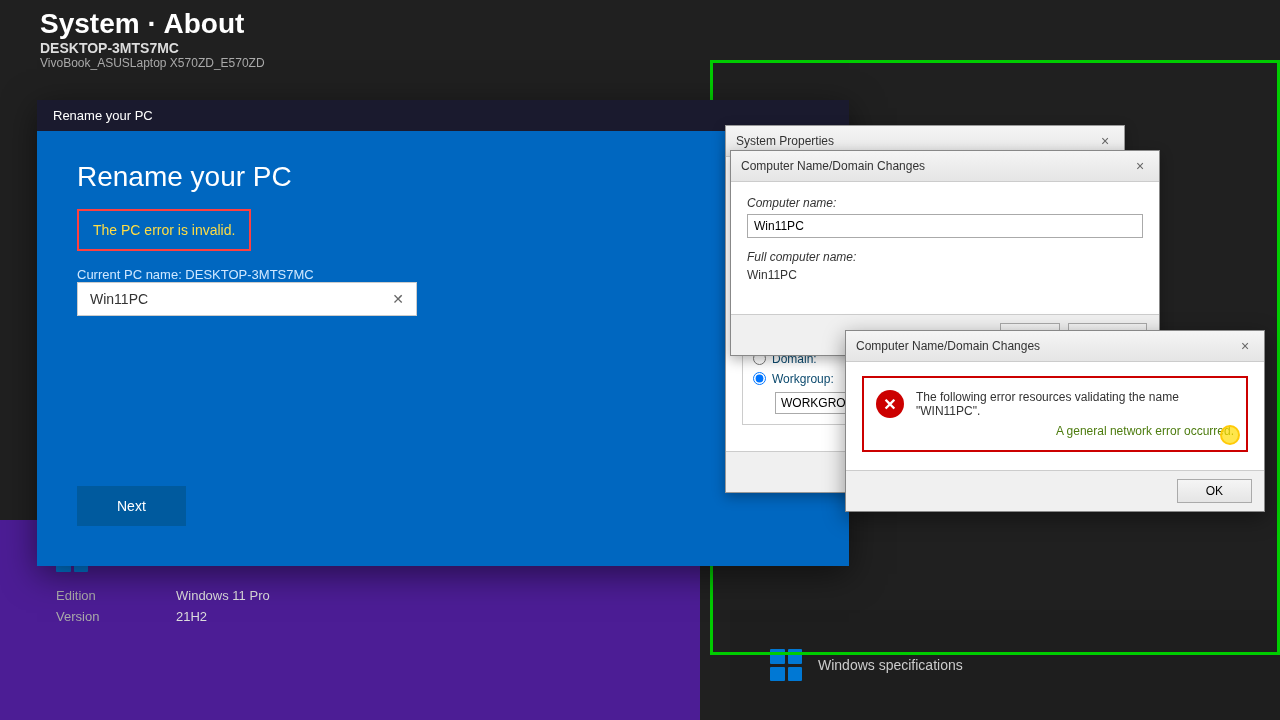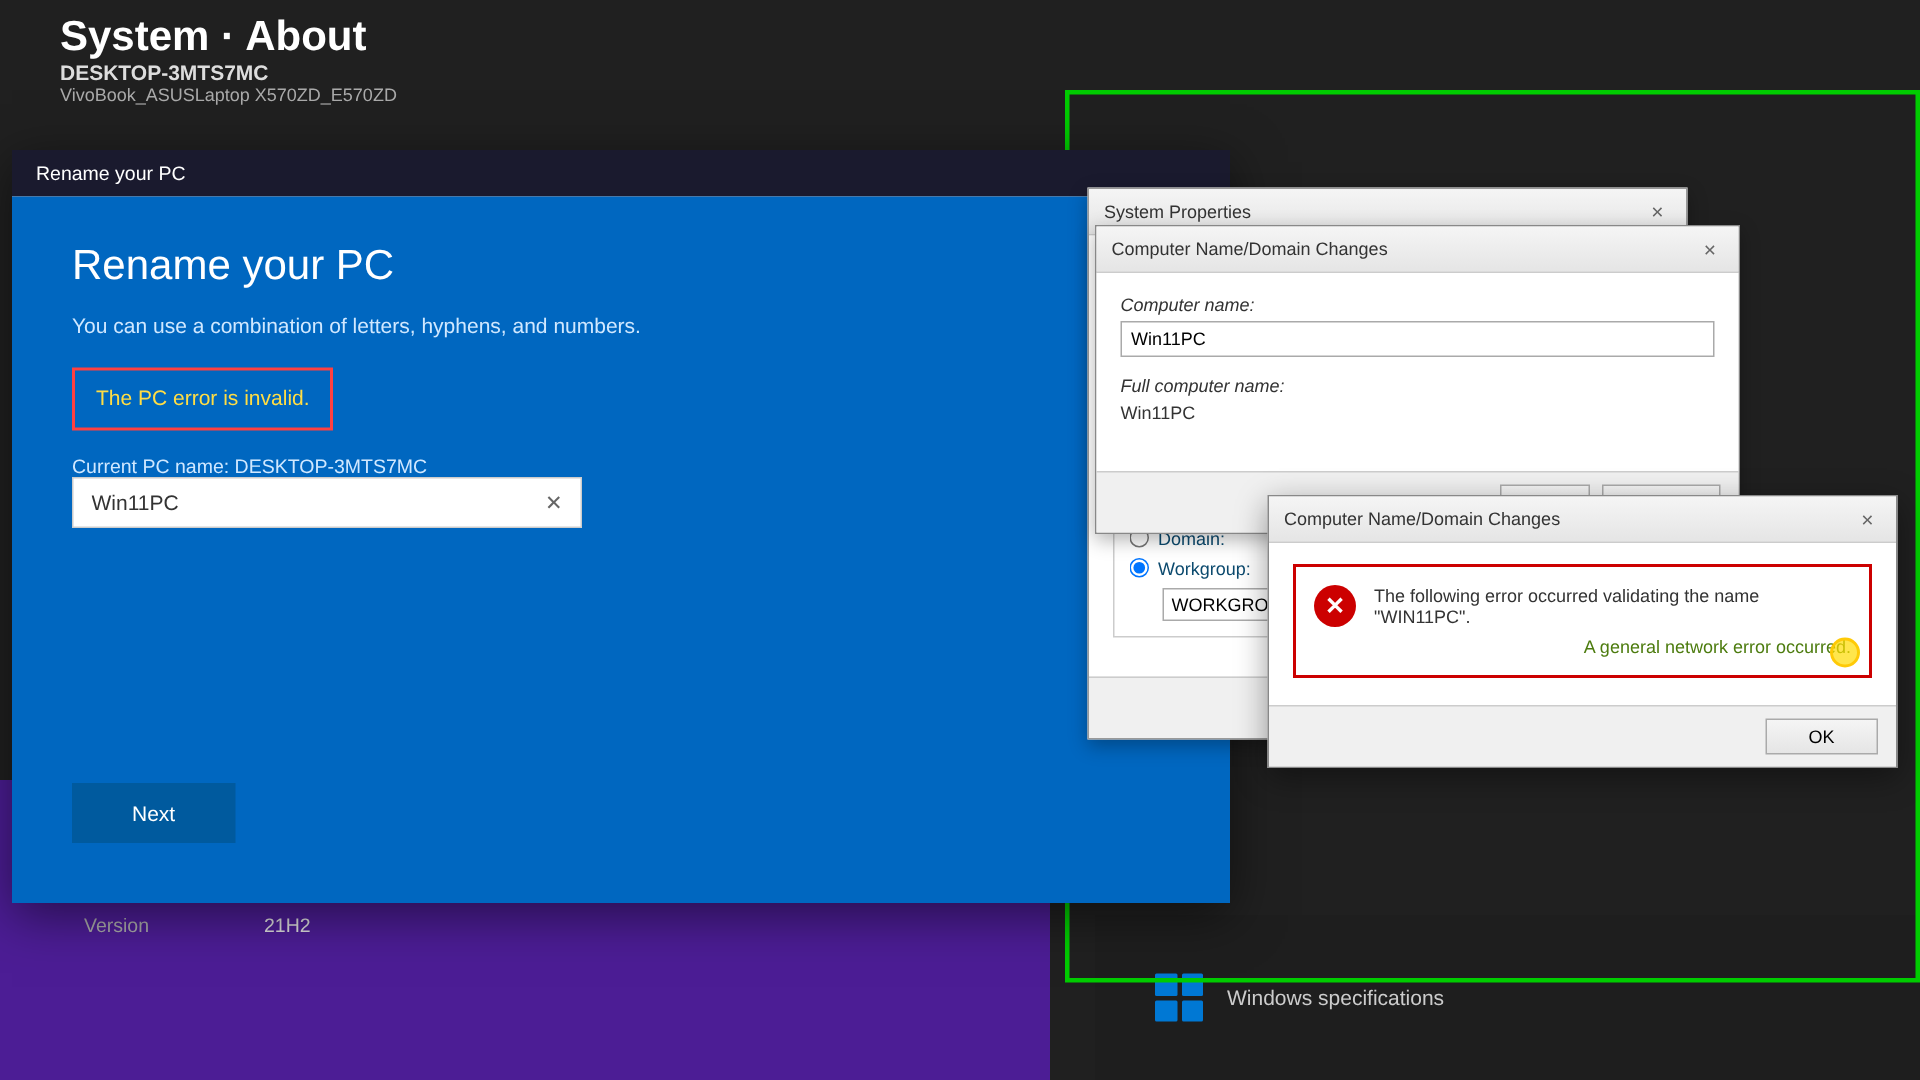--- a/index.html
+++ b/index.html
@@ -107,21 +107,21 @@
       width: 570px;
       height: 595px;
       border: 3px solid #00cc00;
       pointer-events: none;
       z-index: 5;
     }
 
     
     .rename-dialog {
       position: absolute;
-      top: 100px; left: 8px;
+      top: 100px; left: 37px;
       width: 812px;
       background: white;
       box-shadow: 0 8px 32px rgba(0,0,0,0.5);
       z-index: 10;
     }
 
     .rename-dialog-titlebar {
       background: #1a1a2e;
       color: white;
       padding: 8px 16px;
@@ -487,21 +487,20 @@
 </div>
 
 <div class="green-border"></div>
 
 <div class="rename-dialog">
   <div class="rename-dialog-titlebar">
     <span>Rename your PC</span>
   </div>
   <div class="rename-dialog-body">
     <div class="rename-title">Rename your PC</div>
-    <div class="rename-subtitle">You can use a combination of letters, hyphens, and numbers.</div>
 
     <div class="error-box">
       <span class="error-text">The PC error is invalid.</span>
     </div>
 
     <div class="current-name-label">Current PC name: DESKTOP-3MTS7MC</div>
 
     <div class="name-input-container">
       <input class="name-input" type="text" value="Win11PC" style="">
       <button class="clear-btn">✕</button>
@@ -571,21 +570,21 @@
 
 <div class="error-dialog">
   <div class="dialog-titlebar">
     <span class="dialog-title-text">Computer Name/Domain Changes</span>
     <button class="dialog-close">×</button>
   </div>
   <div class="error-dialog-body">
     <div class="error-content">
       <div class="error-icon-circle">✕</div>
       <div class="error-messages">
-        <div class="error-line1">The following error occurred validating the name "WIN11PC".</div>
+        <div class="error-line1">The following error resources validating the name "WIN11PC".</div>
         <div class="error-line2">A general network error occurred.</div>
       </div>
     </div>
   </div>
   <div class="error-dialog-footer">
     <button class="ok-btn-primary">OK</button>
   </div>
 </div>
 
 <div class="cursor-indicator"></div>

